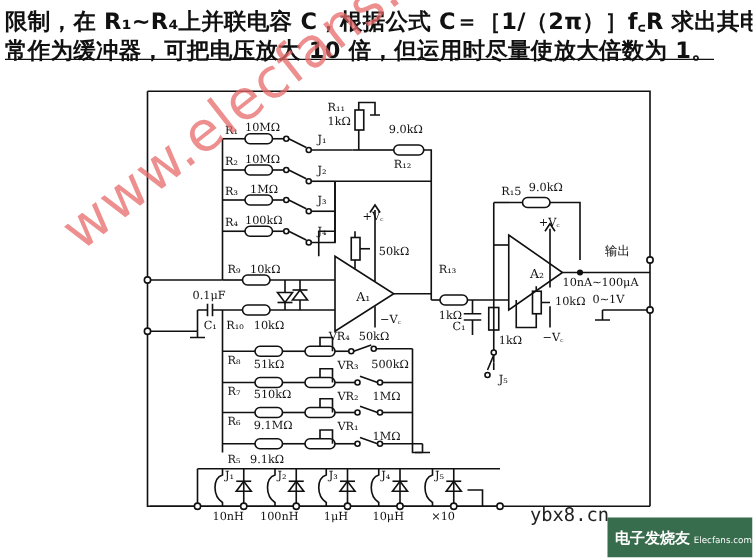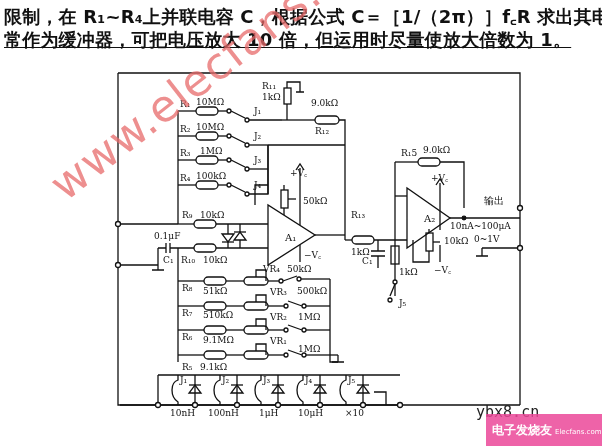--- a/index.html
+++ b/index.html
@@ -4,22 +4,22 @@
 <style>
   html,body{margin:0;padding:0;background:#fff;}
   body{width:602px;height:446px;position:relative;overflow:hidden;font-family:"DejaVu Serif",serif;color:#111;}
   .para{position:absolute;left:4px;font-size:18px;font-weight:bold;letter-spacing:0.2px;white-space:nowrap;font-family:"DejaVu Sans",sans-serif;}
   #p1{top:4px;}
   #p2{top:28px;text-decoration:underline;}
   svg{position:absolute;left:0;top:0;}
   svg text{font-family:"DejaVu Serif",serif;font-size:9px;fill:#111;}
   svg .big{font-size:10px;}
   .wm{position:absolute;left:40px;top:170px;transform:rotate(-38deg);transform-origin:left top;color:#e86a6a;opacity:0.75;font-family:"DejaVu Sans",sans-serif;font-size:44px;letter-spacing:1px;white-space:nowrap;}
-  .wm2{position:absolute;left:476px;top:403px;font-family:"DejaVu Sans Mono",monospace;font-size:15px;color:#222;}
-  .wm3{position:absolute;left:486px;top:414px;width:116px;height:32px;background:#ec4899;opacity:0.85;color:#fff;font-family:"DejaVu Sans",sans-serif;font-size:12px;font-weight:bold;line-height:32px;padding-left:6px;box-sizing:border-box;white-space:nowrap;}
+  .wm2{position:absolute;left:424px;top:403px;font-family:"DejaVu Sans Mono",monospace;font-size:15px;color:#222;}
+  .wm3{position:absolute;left:486px;top:414px;width:116px;height:32px;background:#14532d;opacity:0.85;color:#fff;font-family:"DejaVu Sans",sans-serif;font-size:12px;font-weight:bold;line-height:32px;padding-left:6px;box-sizing:border-box;white-space:nowrap;}
   .wm3 small{font-size:7px;font-weight:normal;margin-left:3px;}
 </style>
 </head>
 <body>
 
 <div id="p1" class="para">限制，在 R₁~R₄上并联电容 C，根据公式 C＝［1/（2π）］f꜀R 求出其电容值。输出放大器</div>
 <div id="p2" class="para">常作为缓冲器，可把电压放大 10 倍，但运用时尽量使放大倍数为 1。</div>
 
 <svg width="602" height="446" viewBox="0 0 602 446" stroke="#111" stroke-width="1.3" fill="none">
 

